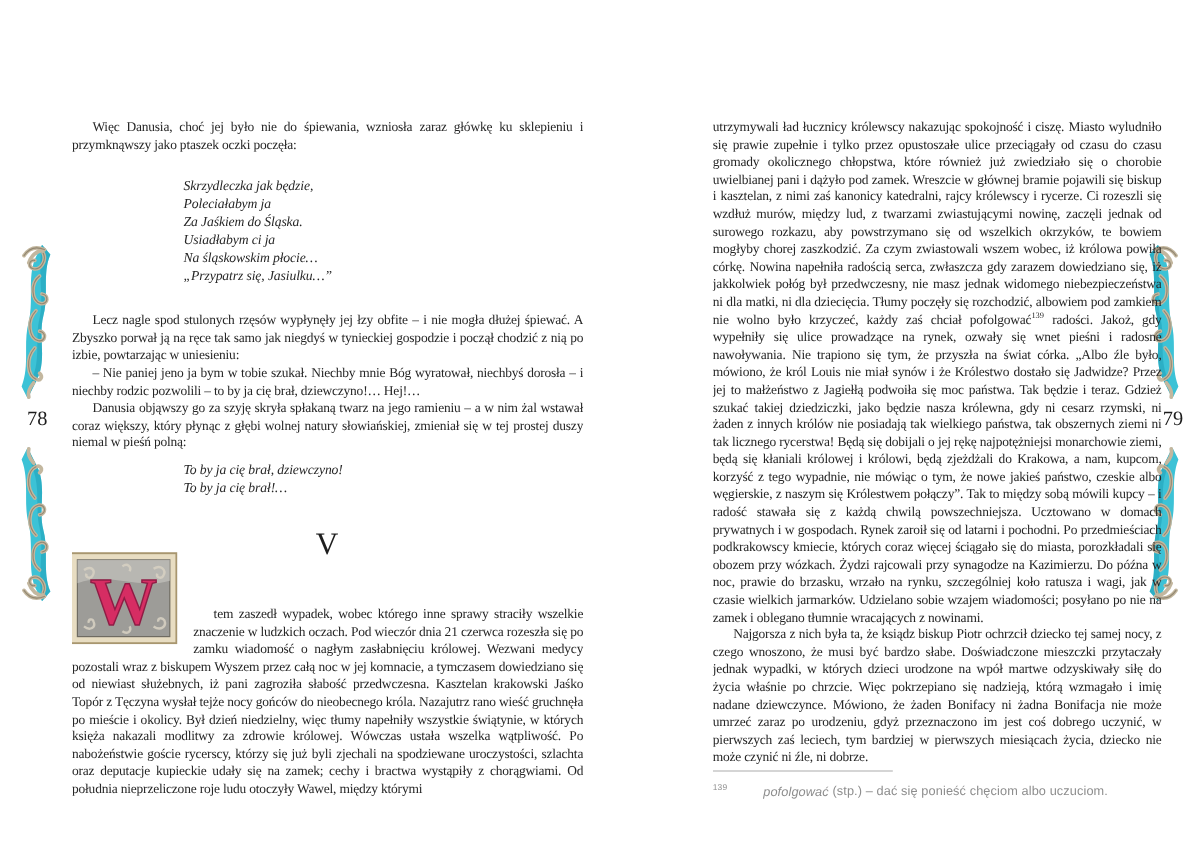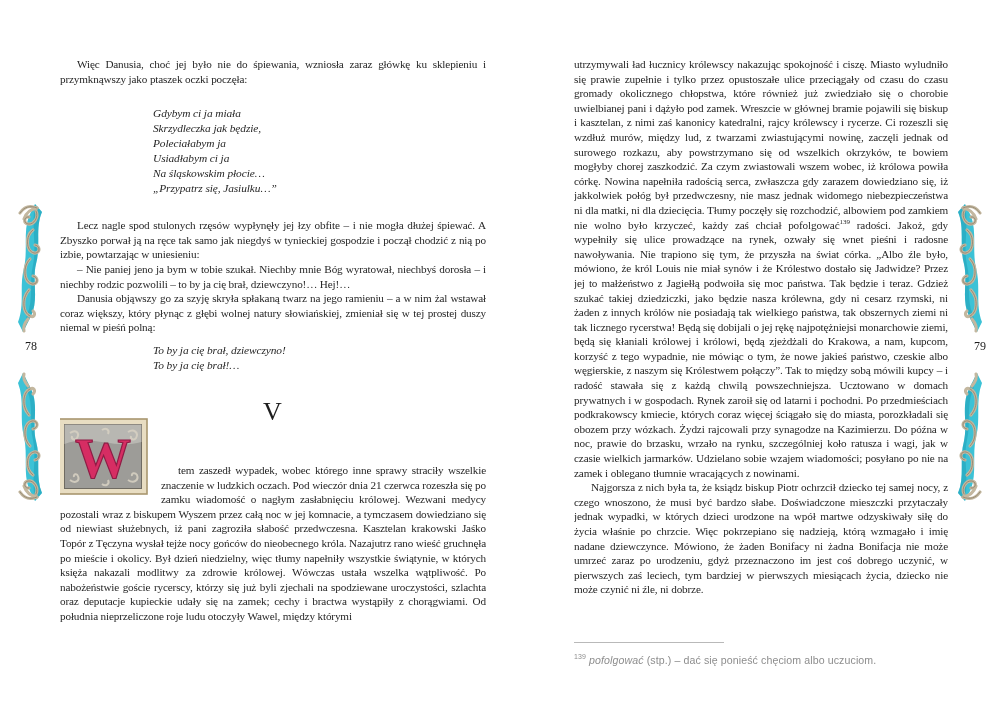--- a/index.html
+++ b/index.html
@@ -2,22 +2,22 @@
 <html><head>
 <meta charset="utf-8">
 <style>
   html,body{margin:0;padding:0;}
   body{
     width:1000px;height:721px;position:relative;background:#ffffff;
     font-family:"Liberation Serif", serif;color:#262626;overflow:hidden;
   }
   .page{position:absolute;top:0;height:721px;overflow:hidden;}
   .page-left{left:60px;width:426px;}
-  .page-right{left:574px;width:374px;}
-  .page-inner{padding-top:57px;position:relative;}
+  .page-right{left:594px;width:374px;}
+  .page-inner{padding-top:99px;position:relative;}
 
   p.body{
     margin:0;font-size:11.2px;line-height:14.6px;text-align:justify;
     letter-spacing:-0.15px;text-indent:17px;
   }
   p.noindent{text-indent:0;}
 
   .verse{font-style:italic;font-size:11.4px;line-height:15px;letter-spacing:-0.1px;}
   .verse-song{margin:20px 0 22px 93px;}
   .verse-refrain{margin:8px 0 0 93px;}
@@ -27,41 +27,41 @@
     text-align:center;font-size:26px;font-weight:400;letter-spacing:1px;
     margin:24px 0 36px 0;color:#1e1e1e;
   }
 
   .chapter-start{position:relative;text-indent:0;}
   .illum-spacer{float:left;width:101px;height:30px;}
   .illum{position:absolute;left:-2px;top:-45px;width:90px;height:77px;}
 
   .page-num{
     position:absolute;top:339px;width:34px;text-align:center;
-    font-size:12px;color:#1c1c1c;
+    font-size:17px;color:#1c1c1c;
   }
   .page-num-left{left:14px;}
   .page-num-right{left:952px;text-align:right;}
 
   .orn{position:absolute;width:30px;height:130px;}
   .orn-lt{left:14px;top:203px;}
   .orn-lb{left:14px;top:372px;transform:scaleY(-1);}
   .orn-rt{left:956px;top:203px;transform:scaleX(-1);}
   .orn-rb{left:956px;top:372px;transform:scale(-1,-1);}
 
   sup.ref{font-size:7px;letter-spacing:0;line-height:0;}
 
   .footnote{position:absolute;left:0;top:642px;width:374px;}
   .fn-rule{width:150px;border-top:1px solid #b9b9b9;margin-bottom:7px;}
   .fn-text{
     font-family:"Liberation Sans", sans-serif;font-size:10.6px;color:#8d8d8d;
     line-height:13px;letter-spacing:0.1px;
   }
   .fn-text sup{font-size:7px;}
-  .fn-text .term{font-style:italic;}
+  .fn-text .term{font-style:italic;margin-left:27px;}
   .defs-hidden{position:absolute;width:0;height:0;overflow:hidden;}
 </style>
 </head>
 <body>
 
 <svg class="defs-hidden" aria-hidden="true">
   <defs>
     <g id="ornG">
       <path d="M21 1 L28 9 C21 25 27 43 22 61 C18 77 25 97 17 113 L9 129 L4 119 C11 101 5 83 10 65 C14 47 9 29 15 13 Z" fill="#3cc2d6"></path>
       <path d="M21 1 L28 9 C21 25 27 43 22 61 C18 77 25 97 17 113 L9 129 L13 112 C20 96 15 78 19 62 C23 44 17 25 21 1 Z" fill="#1899b1" opacity="0.45"></path>
@@ -99,23 +99,23 @@
   </svg>
 
 <div class="page-num page-num-left">78</div>
 <div class="page-num page-num-right">79</div>
 
 <div class="page page-left">
   <div class="page-inner">
     <p class="body">Więc Danusia, choć jej było nie do śpiewania, wzniosła zaraz główkę ku sklepieniu i przymknąwszy jako ptaszek oczki poczęła:</p>
 
     <div class="verse verse-song">
-      <div>Gdybym ci ja miała</div>
       <div>Skrzydleczka jak będzie,</div>
       <div>Poleciałabym ja</div>
+      <div>Za Jaśkiem do Śląska.</div>
       <div>Usiadłabym ci ja</div>
       <div>Na śląskowskim płocie…</div>
       <div>„Przypatrz się, Jasiulku…”</div>
     </div>
 
     <p class="body">Lecz nagle spod stulonych rzęsów wypłynęły jej łzy obfite – i nie mogła dłużej śpiewać. A Zbyszko porwał ją na ręce tak samo jak niegdyś w tynieckiej gospodzie i począł chodzić z nią po izbie, powtarzając w uniesieniu:</p>
     <p class="body">– Nie paniej jeno ja bym w tobie szukał. Niechby mnie Bóg wyratował, niechbyś dorosła – i niechby rodzic pozwolili – to by ja cię brał, dziewczyno!… Hej!…</p>
     <p class="body">Danusia objąwszy go za szyję skryła spłakaną twarz na jego ramieniu – a w nim żal wstawał coraz większy, który płynąc z głębi wolnej natury słowiańskiej, zmieniał się w tej prostej duszy niemal w pieśń polną:</p>
 
     <div class="verse verse-refrain">

